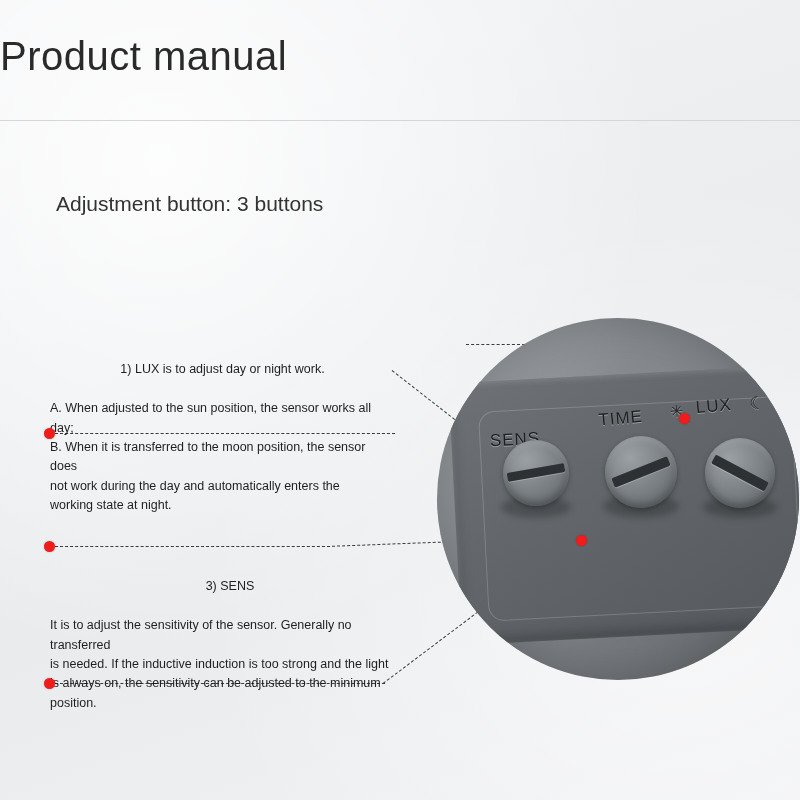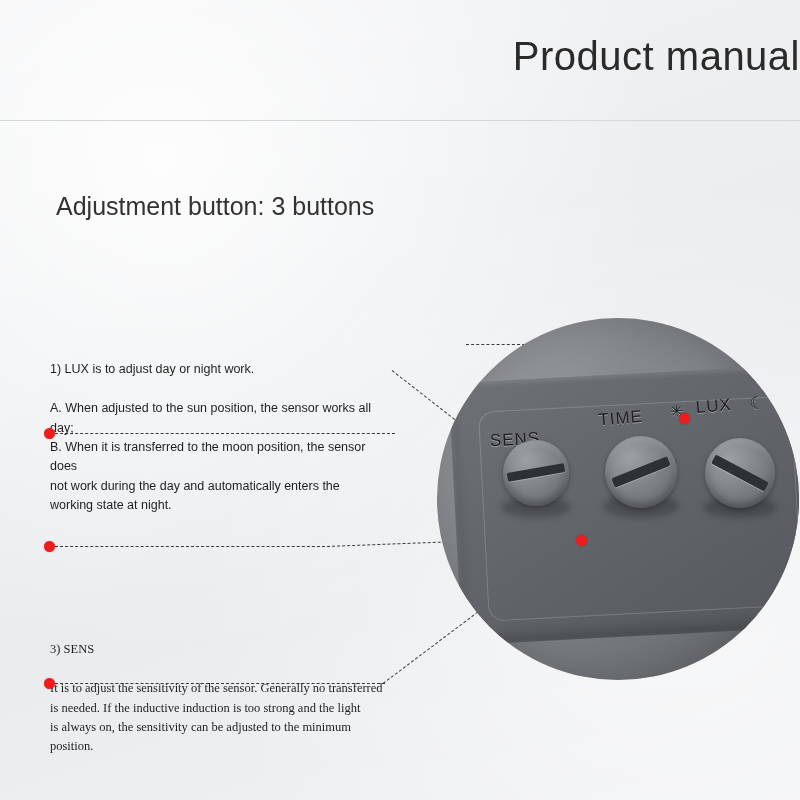--- a/index.html
+++ b/index.html
@@ -26,57 +26,58 @@
     background:
       radial-gradient(ellipse at 20% 20%, rgba(255,255,255,0.85) 0%, rgba(255,255,255,0) 55%),
       radial-gradient(ellipse at 85% 75%, rgba(255,255,255,0.55) 0%, rgba(255,255,255,0) 50%);
     pointer-events: none;
   }
   .title {
     position: absolute;
     top: 34px;
     left: 0;
     width: 800px;
-    text-align: right;
+    text-align: left;
     font-size: 40px;
     color: #2a2a2a;
     letter-spacing: 0.5px;
     font-weight: 400;
   }
   .divider {
     position: absolute;
     top: 120px;
     left: 0;
     width: 800px;
     height: 1px;
     background: #d4d6d8;
   }
   .subtitle {
     position: absolute;
     top: 192px;
     left: 56px;
-    font-size: 25px;
+    font-size: 21px;
     color: #333333;
     font-weight: 400;
   }
 
   
   .block {
     position: absolute;
     font-size: 12.5px;
     line-height: 1.55;
     color: #1f1f1f;
     white-space: pre-line;
   }
   .block .head {
     display: block;
+    text-align: center;
   }
   #block-lux  { left: 50px; top: 341px; width: 345px; }
   #block-time { left: 50px; top: 468px; width: 365px; }
-  #block-sens { left: 50px; top: 621px; width: 360px; font-family: Liberation Serif, serif; }
+  #block-sens { left: 50px; top: 558px; width: 360px; }
 
   
   .dot {
     position: absolute;
     width: 11px;
     height: 11px;
     border-radius: 50%;
     background: #f01b1b;
     box-shadow: 0 0 2px rgba(0,0,0,0.25);
   }

